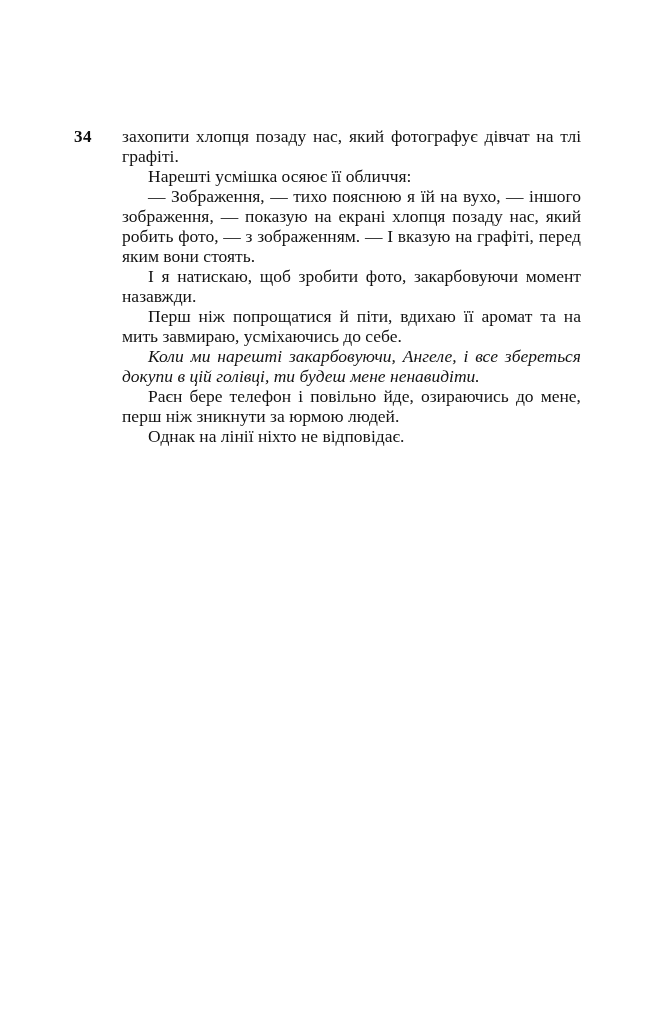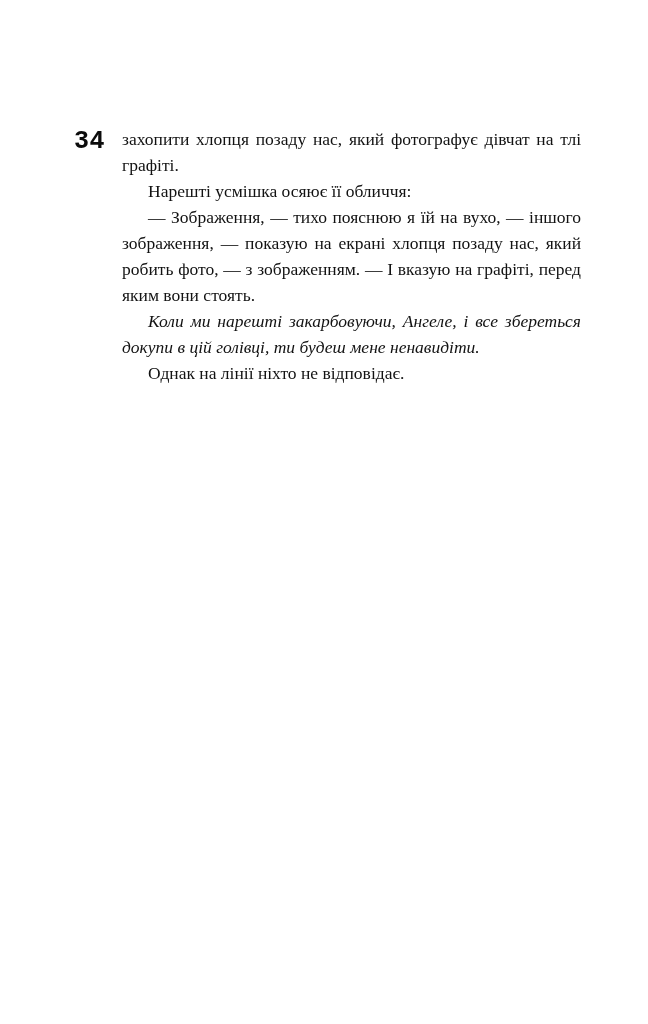--- a/index.html
+++ b/index.html
@@ -13,51 +13,54 @@
     height: 1024px;
     background: #ffffff;
     overflow: hidden;
     font-family: "Liberation Serif", serif;
     color: #111111;
   }
   .page-number {
     position: absolute;
     left: 74px;
     top: 127px;
-    font-family: Liberation Mono, monospace;
+    font-family: Liberation Serif, serif;
     font-weight: 700;
-    font-size: 25px;
+    font-size: 17px;
     letter-spacing: 0.5px;
     color: #0c0c0c;
   }
   .text-block {
     position: absolute;
     left: 122px;
     top: 126px;
     width: 459px;
   }
   .text-block p {
     margin: 0;
     font-size: 17.5px;
-    line-height: 26px;
+    line-height: 20px;
     text-align: justify;
     color: #121212;
   }
   .text-block p.indent {
     text-indent: 26px;
   }
   .text-block p.italic {
     font-style: italic;
   }
 </style>
 </head>
 <body>
 
 <div class="page">
   <div class="page-number">34</div>
   <div class="text-block">
       <p>захопити хлопця позаду нас, який фотографує дівчат на тлі графіті.</p>
       <p class="indent">Нарешті усмішка осяює її обличчя:</p>
       <p class="indent">— Зображення, — тихо пояснюю я їй на вухо, — іншого зображення, — показую на екрані хлопця позаду нас, який робить фото, — з зображенням. — І вказую на графіті, перед яким вони стоять.</p>
+      <p class="indent">І я натискаю, щоб зробити фото, закарбовуючи момент назавжди.</p>
+      <p class="indent">Перш ніж попрощатися й піти, вдихаю її аромат та на мить завмираю, усміхаючись до себе.</p>
       <p class="indent italic">Коли ми нарешті закарбовуючи, Ангеле, і все збереться докупи в цій голівці, ти будеш мене ненавидіти.</p>
+      <p class="indent">Раєн бере телефон і повільно йде, озираючись до мене, перш ніж зникнути за юрмою людей.</p>
       <p class="indent">Однак на лінії ніхто не відповідає.</p>
     </div>
 </div>
 
 </body></html>

